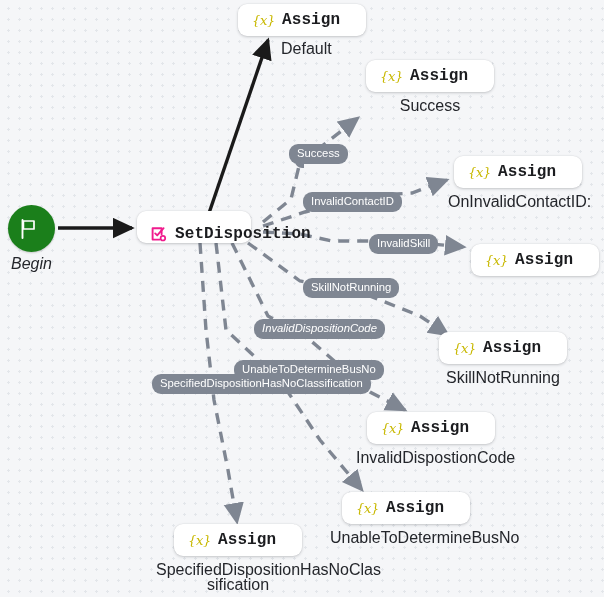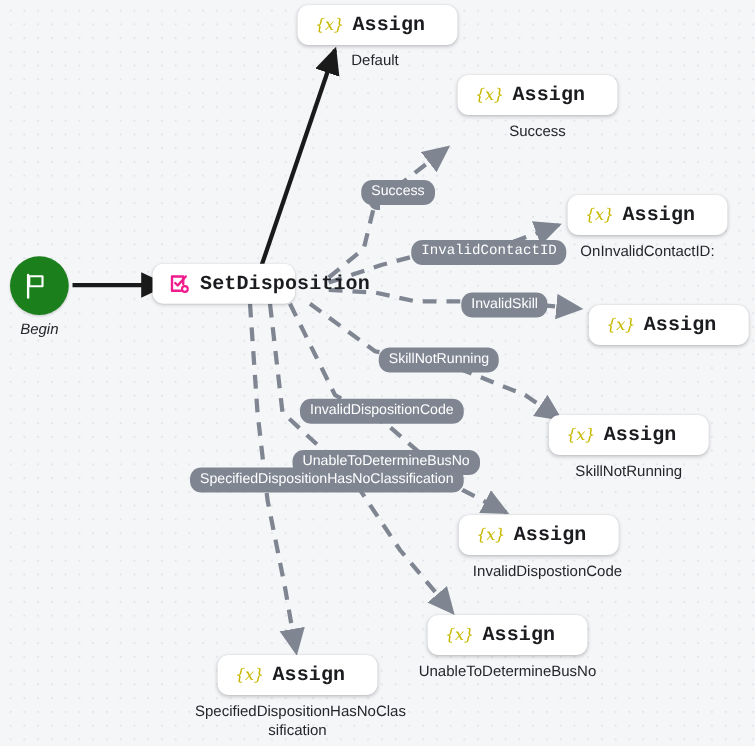--- a/index.html
+++ b/index.html
@@ -44,21 +44,21 @@
     font-size:13px;
     color:#c8b800;
     font-style:italic;
     font-weight:normal;
     letter-spacing:-.3px;
   }
 
   
   .caption{
     position:absolute;
-    font-size:12px;
+    font-size:16px;
     color:#24262b;
     text-align:center;
     line-height:15px;
     white-space:pre-line;
   }
 
   
   .begin-circle{
     position:absolute;
     width:47px;height:47px;border-radius:50%;
@@ -125,21 +125,21 @@
   <div class="begin-circle" style="left:8px;top:205px;">
     <span class="ico">
       <svg width="20" height="22" viewBox="0 0 20 22">
         <path d="M4.5 2 V20" stroke="#ffffff" stroke-width="1.9" fill="none" stroke-linecap="round"></path>
         <path d="M5.4 3 H16 V11 H5.4 Z" stroke="#ffffff" stroke-width="1.7" fill="none" stroke-linejoin="round"></path>
       </svg>
     </span>
   </div>
   <div class="caption" style="left:8px;top:256px;width:47px;font-style:italic;">Begin</div>
 
-  <div class="node" style="left:122px;top:211px;width:114px;">
+  <div class="node" style="left:137px;top:211px;width:114px;align-items:flex-end;">
     <span class="ico">
       <svg width="17" height="17" viewBox="0 0 17 17">
         <path d="M1.6 2.2 H10.6 V8.2 M1.6 2.2 V13.6 H8.6" stroke="#f01b8d" stroke-width="1.9" fill="none" stroke-linecap="round" stroke-linejoin="round"></path>
         <path d="M4.2 7.4 L6.2 9.4 L12.6 2.2" stroke="#f01b8d" stroke-width="1.9" fill="none" stroke-linecap="round" stroke-linejoin="round"></path>
         <circle cx="11.9" cy="12.2" r="2.3" stroke="#f01b8d" stroke-width="1.7" fill="none"></circle>
       </svg>
     </span>
     <span class="ntitle">SetDisposition</span>
   </div>
 
@@ -180,21 +180,21 @@
     <span class="ntitle">Assign</span>
   </div>
   <div class="caption" style="left:439px;top:370px;width:128px;">SkillNotRunning</div>
 
   <div class="node" style="left:367px;top:412px;width:128px;">
     <span class="ico">
         <span class="xvar">{x}</span>
       </span>
     <span class="ntitle">Assign</span>
   </div>
-  <div class="caption" style="left:370px;top:450px;width:136px;">InvalidDispostionCode</div>
+  <div class="caption" style="left:356px;top:450px;width:136px;">InvalidDispostionCode</div>
 
   <div class="node" style="left:342px;top:492px;width:128px;">
     <span class="ico">
         <span class="xvar">{x}</span>
       </span>
     <span class="ntitle">Assign</span>
   </div>
   <div class="caption" style="left:330px;top:530px;width:152px;">UnableToDetermineBusNo</div>
 
   <div class="node" style="left:174px;top:524px;width:128px;">
@@ -203,25 +203,25 @@
       </span>
     <span class="ntitle">Assign</span>
   </div>
   <div class="caption" style="left:156px;top:562px;width:164px;text-align:center;">SpecifiedDispositionHasNoClas
 sification</div>
 
   <div class="caption" style="left:281px;top:41px;width:70px;text-align:left;">Default</div>
 
   <div class="pill tail" style="left:289px;top:144px;">Success</div>
 
-  <div class="pill" style="left:329px;top:192px;font-family:Liberation Mono, monospace;">InvalidContactID</div>
+  <div class="pill" style="left:303px;top:192px;">InvalidContactID</div>
 
   <div class="pill" style="left:326px;top:234px;margin-left:43px;">InvalidSkill</div>
 
   <div class="pill" style="left:303px;top:278px;">SkillNotRunning</div>
 
-  <div class="pill" style="left:240px;top:319px;">InvalidDispositionCode</div>
+  <div class="pill" style="left:254px;top:319px;font-style:italic;">InvalidDispositionCode</div>
 
   <div class="pill" style="left:234px;top:360px;">UnableToDetermineBusNo</div>
 
   <div class="pill" style="left:121px;top:374px;margin-left:31px;">SpecifiedDispositionHasNoClassification</div>
 
 </div>
 
 </body></html>

